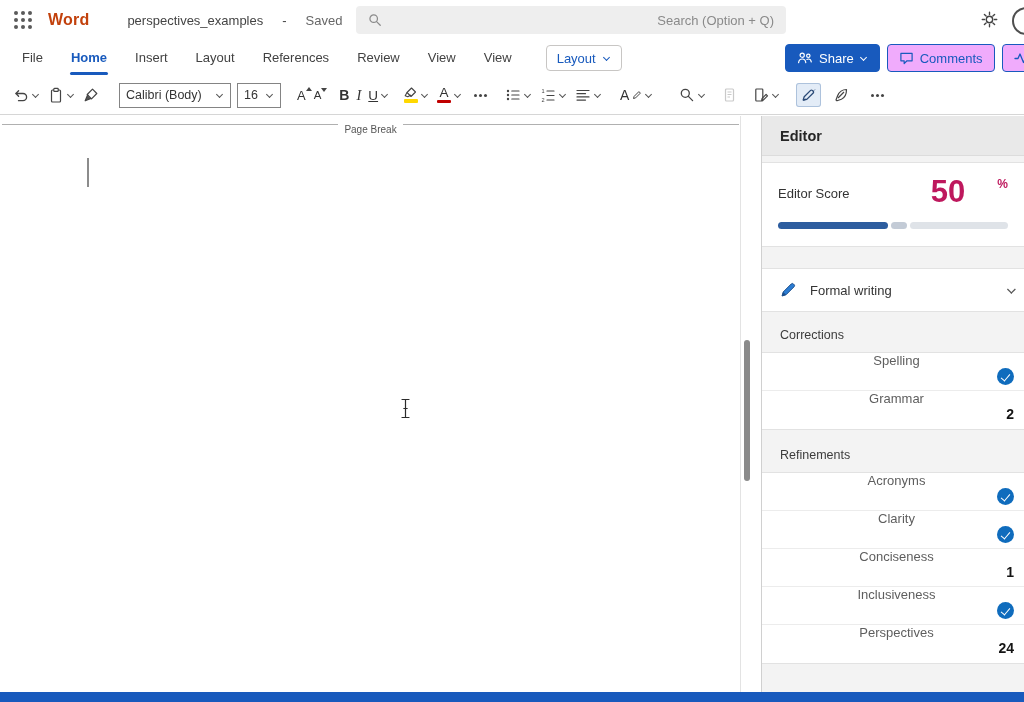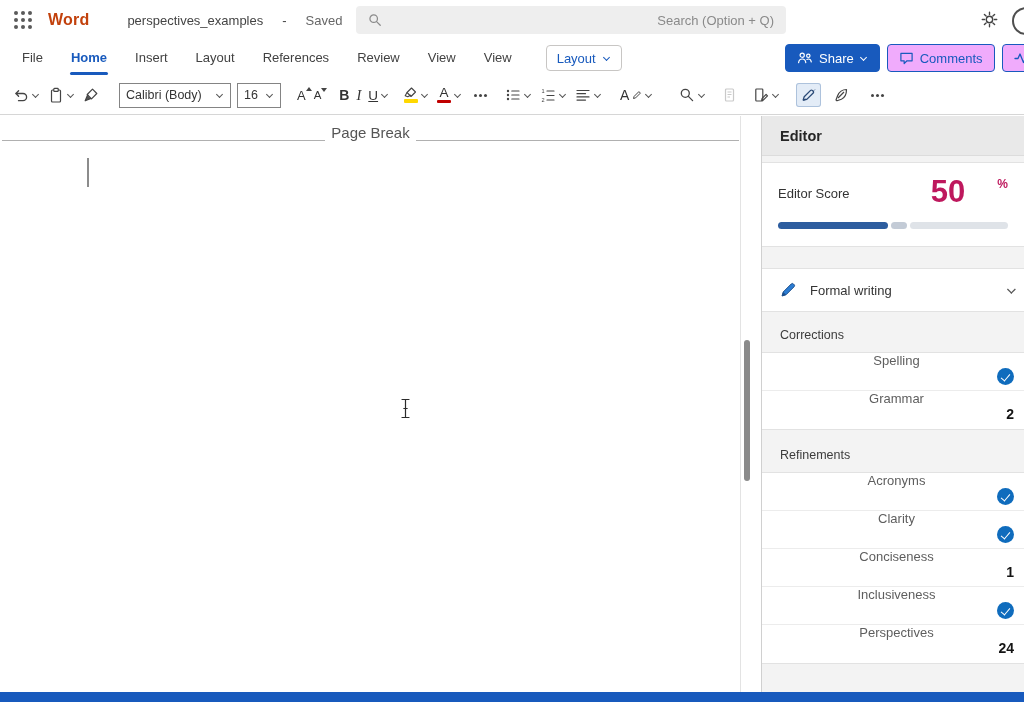--- a/index.html
+++ b/index.html
@@ -54,21 +54,21 @@
   
   .chev { width:8px; height:8px; display:inline-block; position:relative; flex:0 0 auto; }
   .chev::before { content:""; position:absolute; left:1px; top:1px; width:4px; height:4px; border-right:1.4px solid #555; border-bottom:1.4px solid #555; transform:rotate(45deg); }
   .chev.w::before { border-color:#fff; }
   .chev.b::before { border-color:#185abd; }
   .chev.lg { transform:scale(1.25); }
 
   
   .content { position:absolute; top:116px; left:0; right:0; bottom:10px; display:flex; }
   .docarea { position:relative; width:762px; background:#fff; border-right:1px solid #d0d0d0; }
-  .pagebreak { position:absolute; top:8px; left:2px; width:737px; display:flex; align-items:flex-end; color:#555; font-size:15px; }
+  .pagebreak { position:absolute; top:8px; left:2px; width:737px; display:flex; align-items:flex-start; color:#555; font-size:10px; }
   .pagebreak .ln { flex:1; height:1px; background:#b0b0b0; }
   .pagebreak .pbt { margin:0 6px; white-space:nowrap; }
   .page-edge { position:absolute; left:740px; top:0; bottom:0; width:1px; background:#e3e3e3; }
   .caret { position:absolute; left:87px; top:42px; width:1.5px; height:29px; background:#8c8c8c; }
   .ibeam { position:absolute; left:399px; top:282px; }
   .sb-thumb { position:absolute; left:744px; top:224px; width:6px; height:141px; background:#8a8a8a; border-radius:3px; cursor:pointer; }
 
   
   .panel { flex:1; background:#f3f3f3; display:flex; flex-direction:column; overflow:hidden; }
   .panel-h { flex:0 0 40px; background:#e9e9e9; border-bottom:1px solid #dcdcdc; display:flex; align-items:center; padding-left:18px; font-weight:700; font-size:14.5px; color:#262626; }

